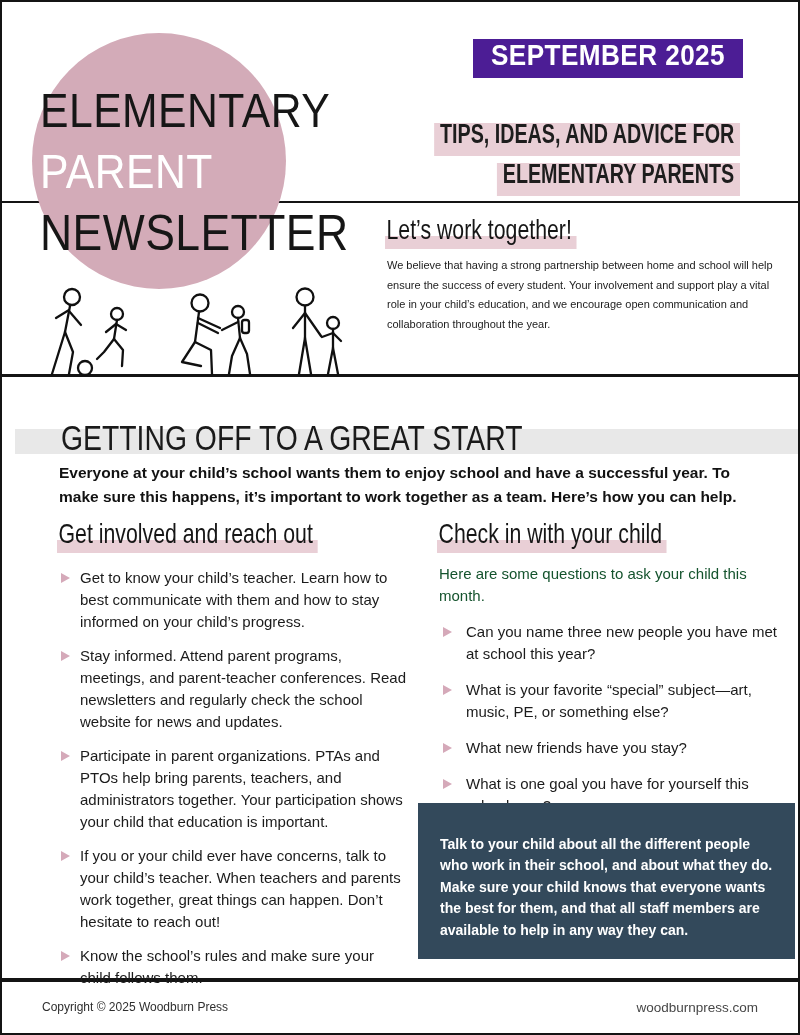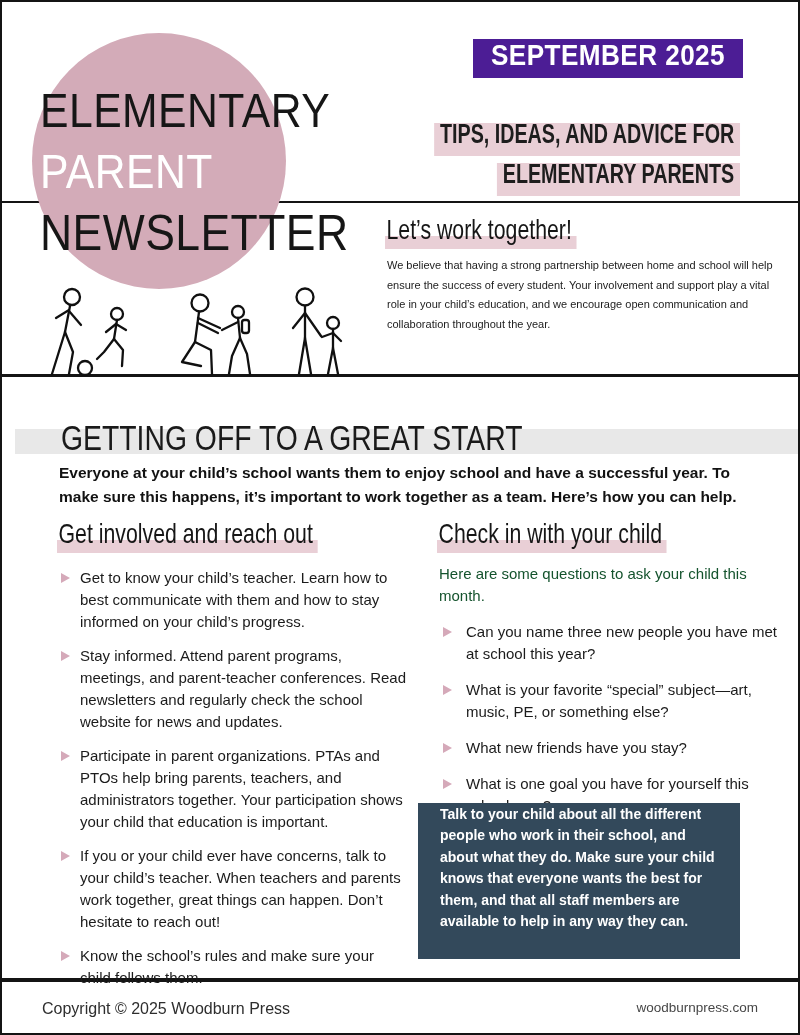--- a/index.html
+++ b/index.html
@@ -54,25 +54,25 @@
   .col-right{left:437px;width:352px;}
   .col .intro{margin:10px 0 14px;font-size:15px;line-height:22px;color:#14532d;}
   ul.bullets{list-style:none;margin:14px 0 0;padding:0;}
   ul.bullets li{display:flex;margin-bottom:12px;font-size:15px;line-height:22px;color:#1b1b1b;}
   .tri{flex:0 0 auto;width:0;height:0;border-left:9px solid #d5a9b9;
        border-top:5.5px solid transparent;border-bottom:5.5px solid transparent;
        margin:5.5px 10px 0 2px;}
   .col-right ul.bullets li{margin-bottom:14px;}
   .col-right .tri{margin-left:4px;margin-right:14px;}
   
-  .callout{position:absolute;left:416px;top:801px;width:322px;height:156px;background:#33495b;
-           box-sizing:border-box;padding:1px 22px;z-index:1;}
+  .callout{position:absolute;left:416px;top:801px;width:377px;height:156px;background:#33495b;
+           box-sizing:border-box;padding:31px 22px;z-index:1;}
   .callout p{margin:0;color:#ffffff;font-size:14px;font-weight:bold;line-height:21.4px;}
   
-  .footer-left{position:absolute;left:40px;top:998px;font-size:16px;color:#2e2e2e;z-index:1;}
+  .footer-left{position:absolute;left:40px;top:998px;font-size:12px;color:#2e2e2e;z-index:1;}
   .footer-right{position:absolute;right:40px;top:998px;font-size:13.5px;color:#474747;z-index:1;}
 </style>
 </head>
 <body>
 
 <div class="page">
 
   <div class="rule rule-1"></div>
   <div class="rule rule-2"></div>
   <div class="rule rule-3"></div>

